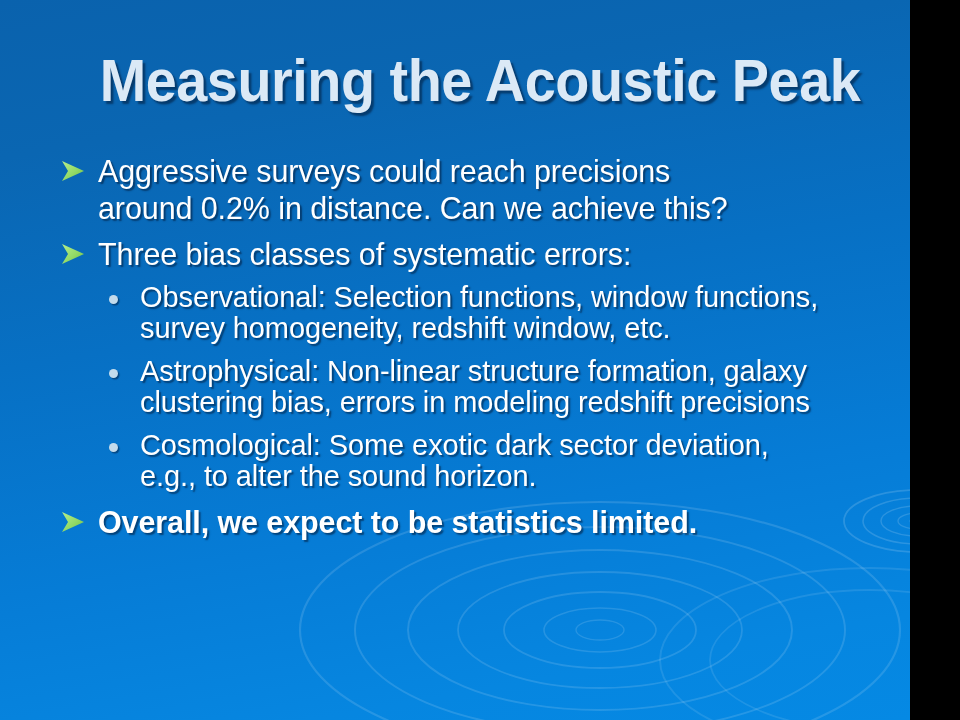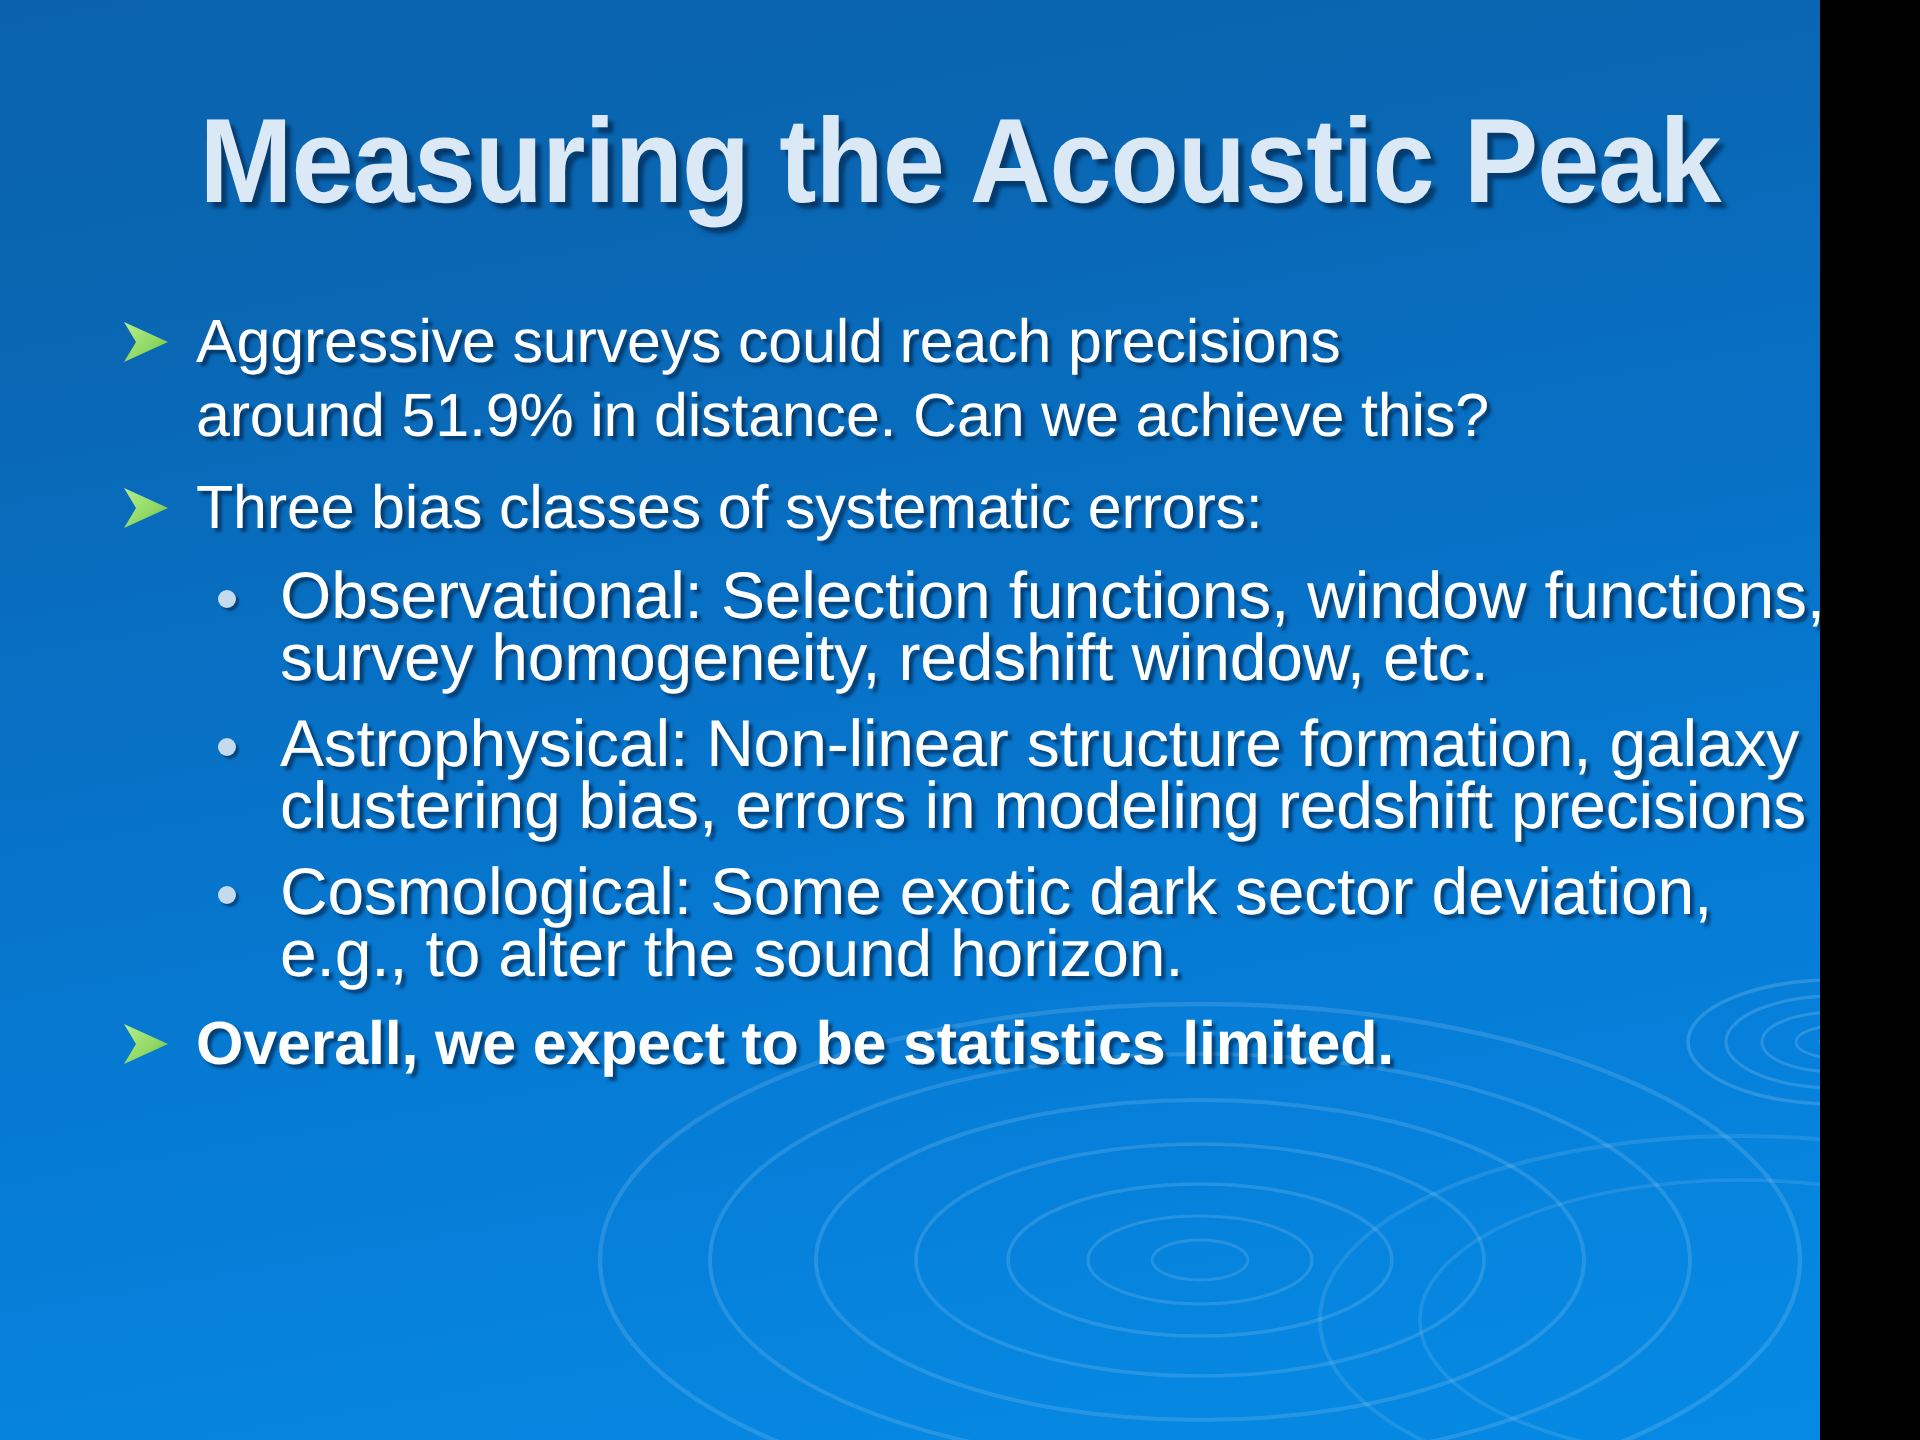--- a/index.html
+++ b/index.html
@@ -82,21 +82,21 @@
   .sublist {
     margin: 4px 0 6px 0;
     padding: 0;
   }
 
   .lvl2 {
     position: relative;
     display: block;
     padding-left: 88px;
     margin-bottom: 12px;
-    font-size: 33px;
+    font-size: 29px;
     line-height: 31px;
     color: #ffffff;
     text-shadow: 2px 2px 1.5px rgba(0,20,48,0.55);
     letter-spacing: -0.1px;
   }
 
   .lvl2 .dot {
     position: absolute;
     left: 57px;
     top: 13px;
@@ -154,21 +154,21 @@
         <defs>
           <linearGradient id="gr1" x1="0" y1="0" x2="1" y2="1">
             <stop offset="0%" stop-color="#b6ef8d"></stop>
             <stop offset="55%" stop-color="#93da66"></stop>
             <stop offset="100%" stop-color="#6dbf45"></stop>
           </linearGradient>
         </defs>
         <path d="M2 1 L24 11 L2 21 L8 11 Z" fill="url(#gr1)"></path>
       </svg>
       <span class="nowrap-line">Aggressive surveys could reach precisions</span>
-      <span class="nowrap-line">around 51.9% in distance.  Can we achieve this?</span>
+      <span class="nowrap-line">around 0.2% in distance.  Can we achieve this?</span>
     </div>
 
     <div class="lvl1">
       <svg class="marker" viewBox="0 0 26 22" xmlns="http://www.w3.org/2000/svg" aria-hidden="true">
         <path d="M2 1 L24 11 L2 21 L8 11 Z" fill="url(#gr1)"></path>
       </svg>
       <span class="nowrap-line">Three bias classes of systematic errors:</span>
     </div>
 
     <div class="sublist">

